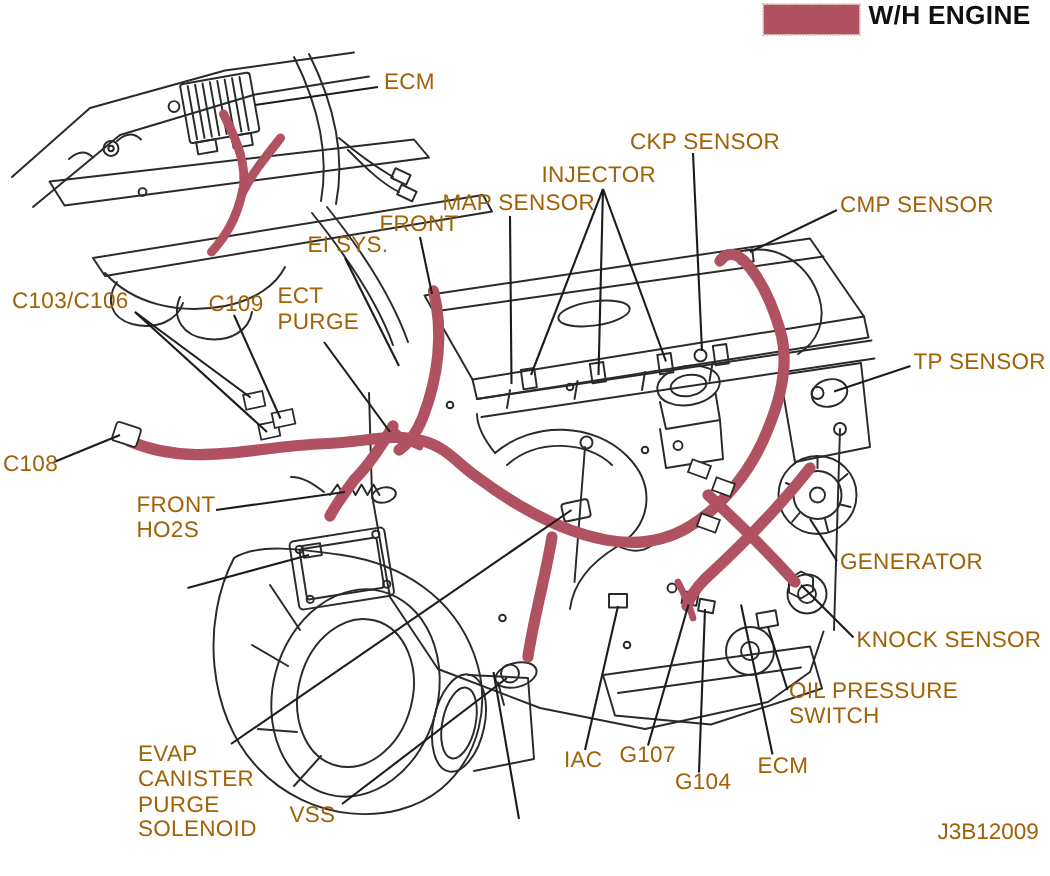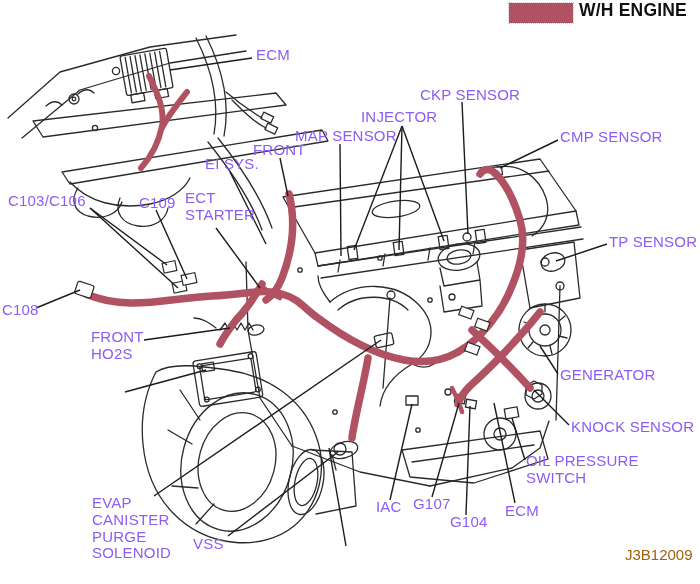--- a/index.html
+++ b/index.html
@@ -4,21 +4,21 @@
 <style>
   html,body{margin:0;padding:0;background:#ffffff;}
   .stage{
     position:relative;width:700px;height:584px;background:#ffffff;
     font-family:"Liberation Sans",sans-serif;overflow:hidden;
   }
   .stage svg{position:absolute;left:0;top:0;}
   .lbl{
     position:absolute;
     font:15px/1.12 "Liberation Sans",sans-serif;
-    color:#8b5cf6;letter-spacing:.2px;white-space:pre-line;
+    color:#a16207;letter-spacing:.2px;white-space:pre-line;
   }
   .legend-swatch{
     position:absolute;left:509px;top:3px;width:64px;height:20px;
     background:#b15263;outline:1px dotted #c9c9c9;
   }
   .legend-label{
     position:absolute;left:579px;top:1px;
     font:700 17.5px/1.1 "Liberation Sans",sans-serif;color:#101010;letter-spacing:.2px;
   }
   .diagram-code{
@@ -239,21 +239,21 @@
   <div class="legend-label">W/H ENGINE</div>
 
   <div class="lbl" style="left:256px;top:47px">ECM</div>
   <div class="lbl" style="left:420px;top:87px">CKP SENSOR</div>
   <div class="lbl" style="left:361px;top:109px">INJECTOR</div>
   <div class="lbl" style="left:295px;top:128px">MAP SENSOR</div>
   <div class="lbl" style="left:560px;top:129px">CMP SENSOR</div>
   <div class="lbl" style="left:253px;top:142px">FRONT</div>
   <div class="lbl" style="left:205px;top:156px">EI SYS.</div>
   <div class="lbl" style="left:185px;top:190px">ECT
-STARTER</div>
+PURGE</div>
   <div class="lbl" style="left:8px;top:193px">C103/C106</div>
   <div class="lbl" style="left:139px;top:195px">C109</div>
   <div class="lbl" style="left:2px;top:302px">C108</div>
   <div class="lbl" style="left:91px;top:329px">FRONT
 HO2S</div>
   <div class="lbl" style="left:609px;top:234px">TP SENSOR</div>
   <div class="lbl" style="left:560px;top:367px">GENERATOR</div>
   <div class="lbl" style="left:571px;top:419px">KNOCK SENSOR</div>
   <div class="lbl" style="left:526px;top:453px">OIL PRESSURE SWITCH</div>
   <div class="lbl" style="left:92px;top:495px">EVAP

